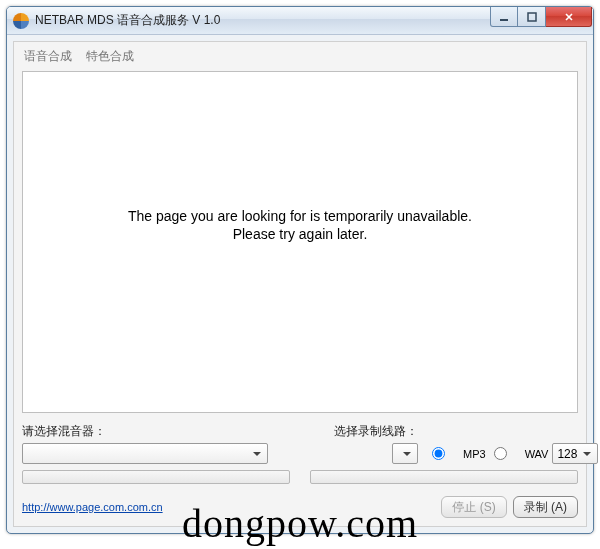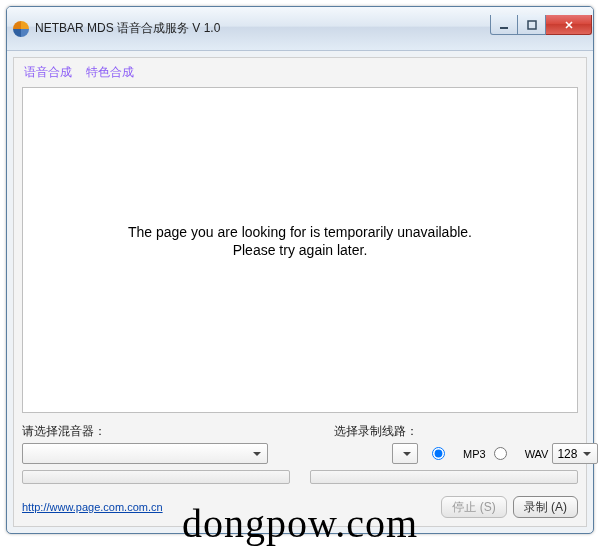--- a/index.html
+++ b/index.html
@@ -19,21 +19,21 @@
     width: 588px;
     height: 528px;
     border: 1px solid #5a7ea0;
     border-radius: 5px;
     background: #eef2f6;
     box-shadow: 0 0 3px rgba(0,0,0,0.3);
     display: flex;
     flex-direction: column;
   }
   .titlebar {
-    height: 44px;
+    height: 28px;
     background: linear-gradient(to bottom, #f4f8fc 0%, #dde7f2 45%, #cdd9e8 46%, #e2ecf6 100%);
     border-bottom: 1px solid #b6c4d6;
     border-radius: 4px 4px 0 0;
     display: flex;
     align-items: center;
     padding: 0 0 0 6px;
   }
   .app-icon {
     width: 16px; height: 16px;
     border-radius: 50%;
@@ -76,21 +76,21 @@
     background: #f4f4f4;
     border: 1px solid #d0d0d0;
     display: flex;
     flex-direction: column;
     padding: 6px 8px;
   }
   .menu-row {
     display: flex;
     gap: 14px;
     padding: 0 2px 6px 2px;
-    color: #8b5cf6;
+    color: #737373;
   }
   .menu-item { cursor: default; }
 
   .content-area {
     flex: 1;
     background: #fff;
     border: 1px solid #bfbfbf;
     display: flex;
     flex-direction: column;
     align-items: center;

